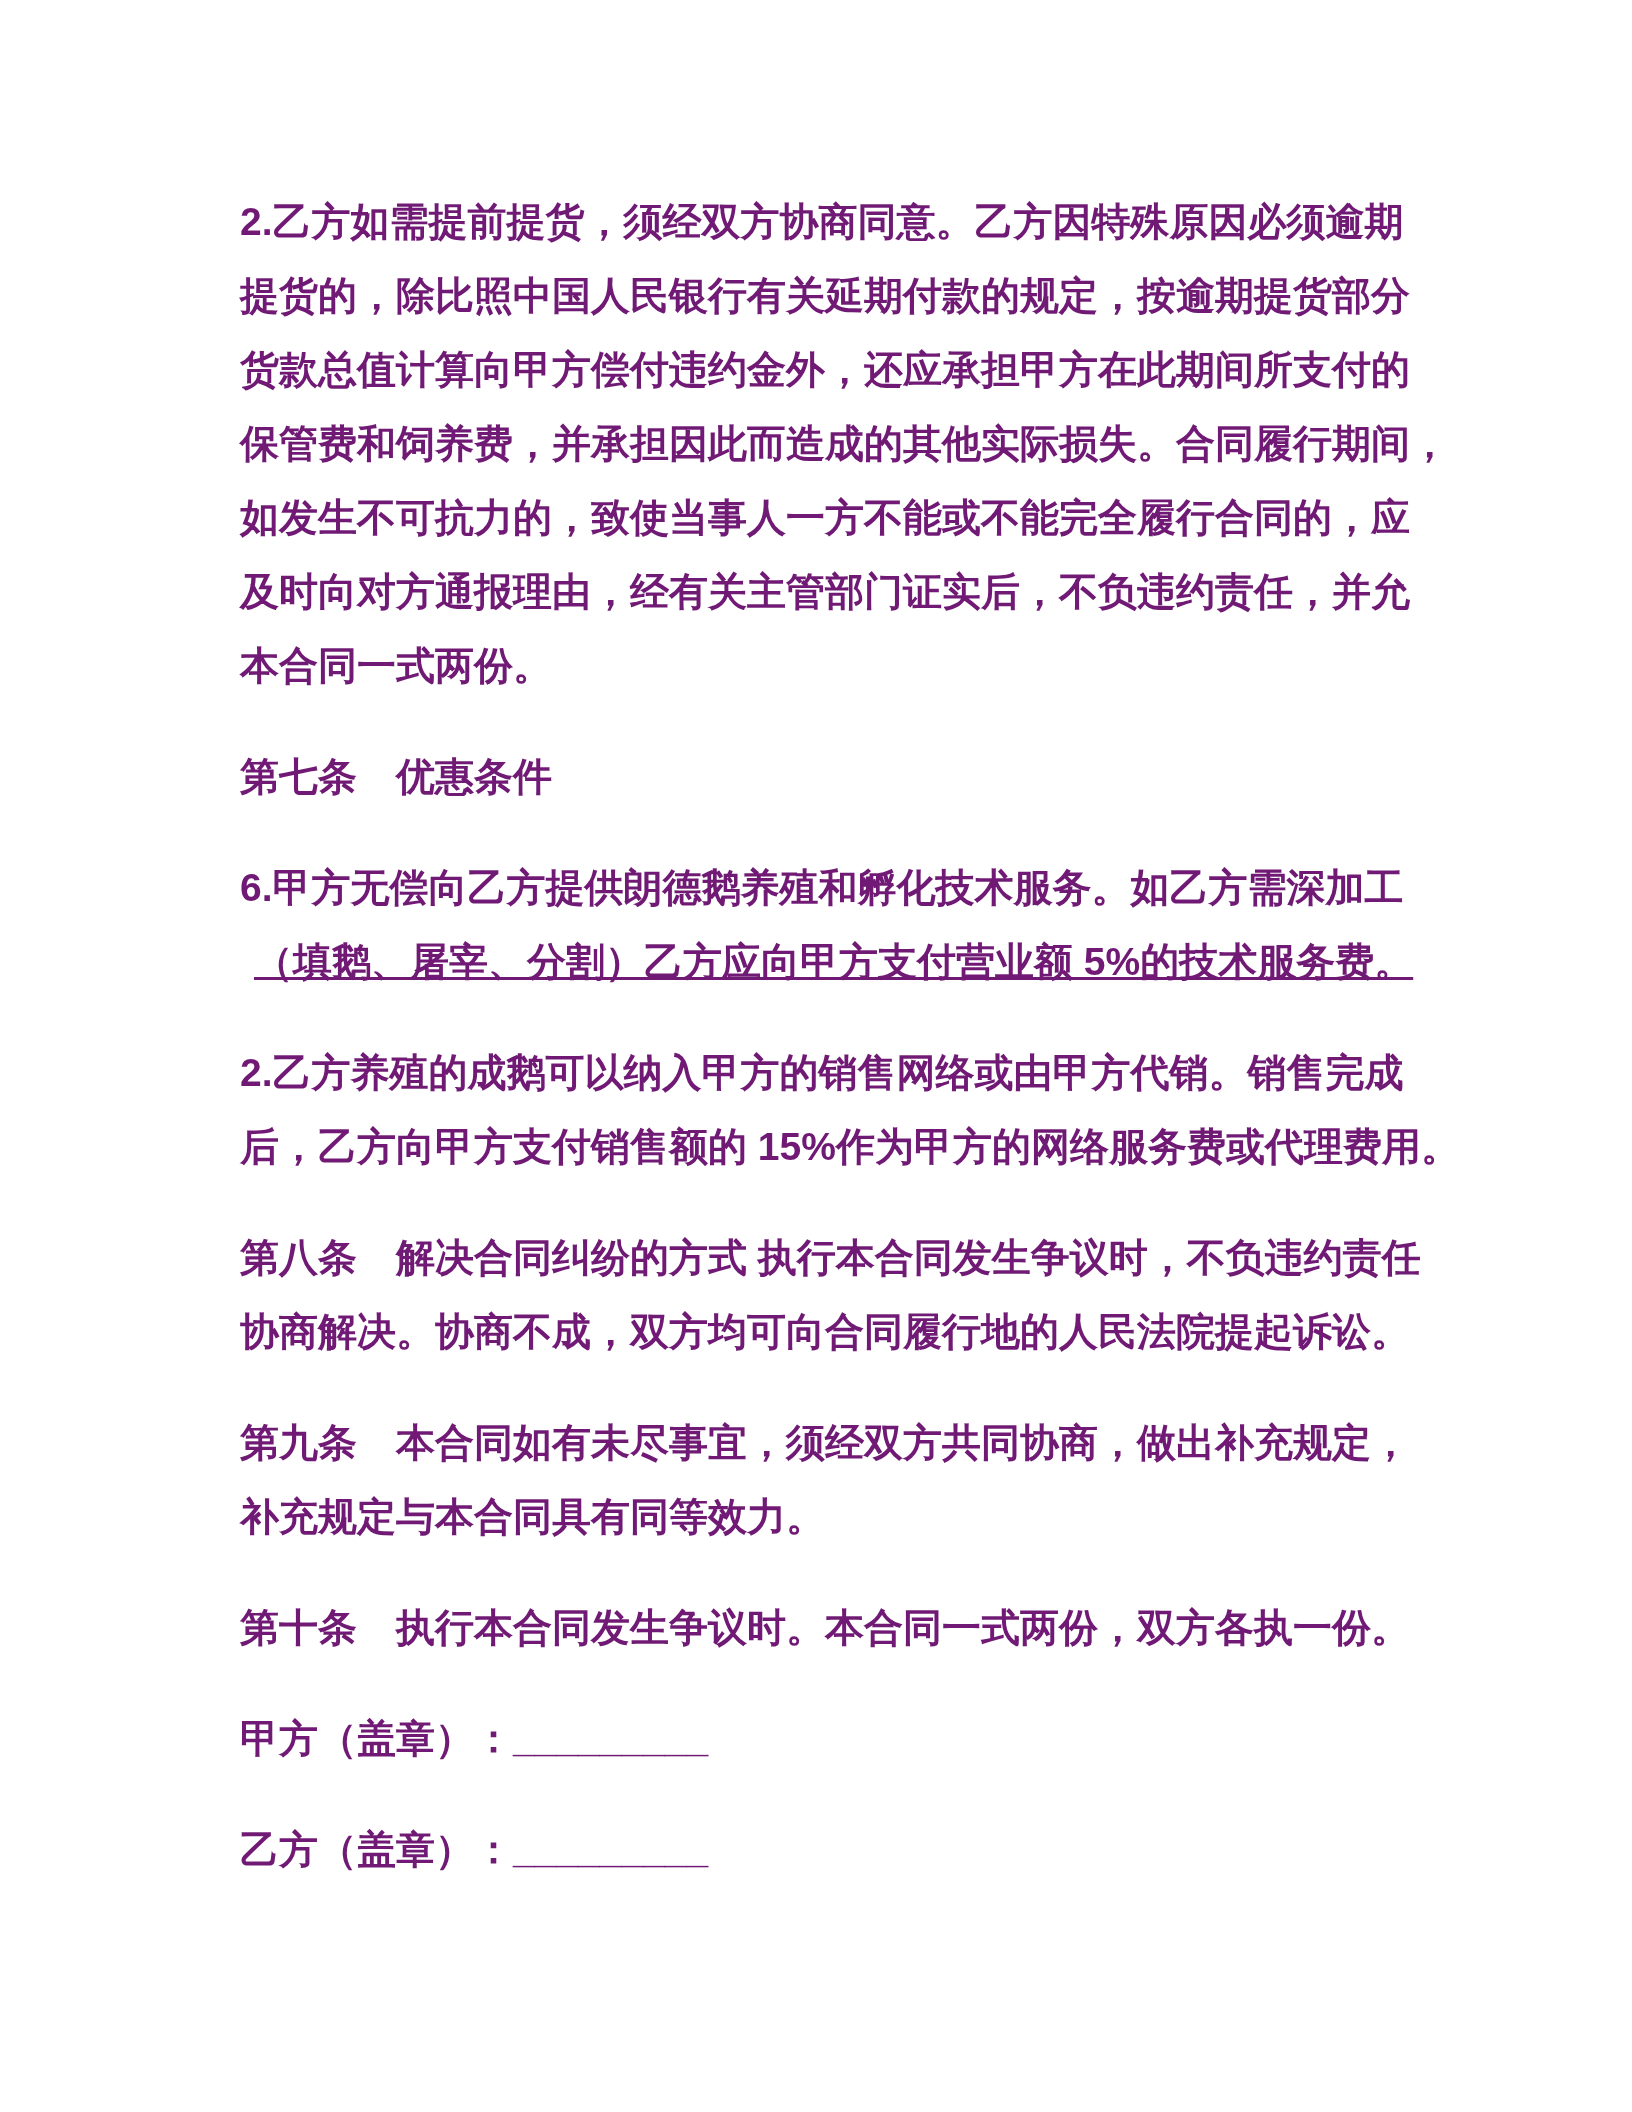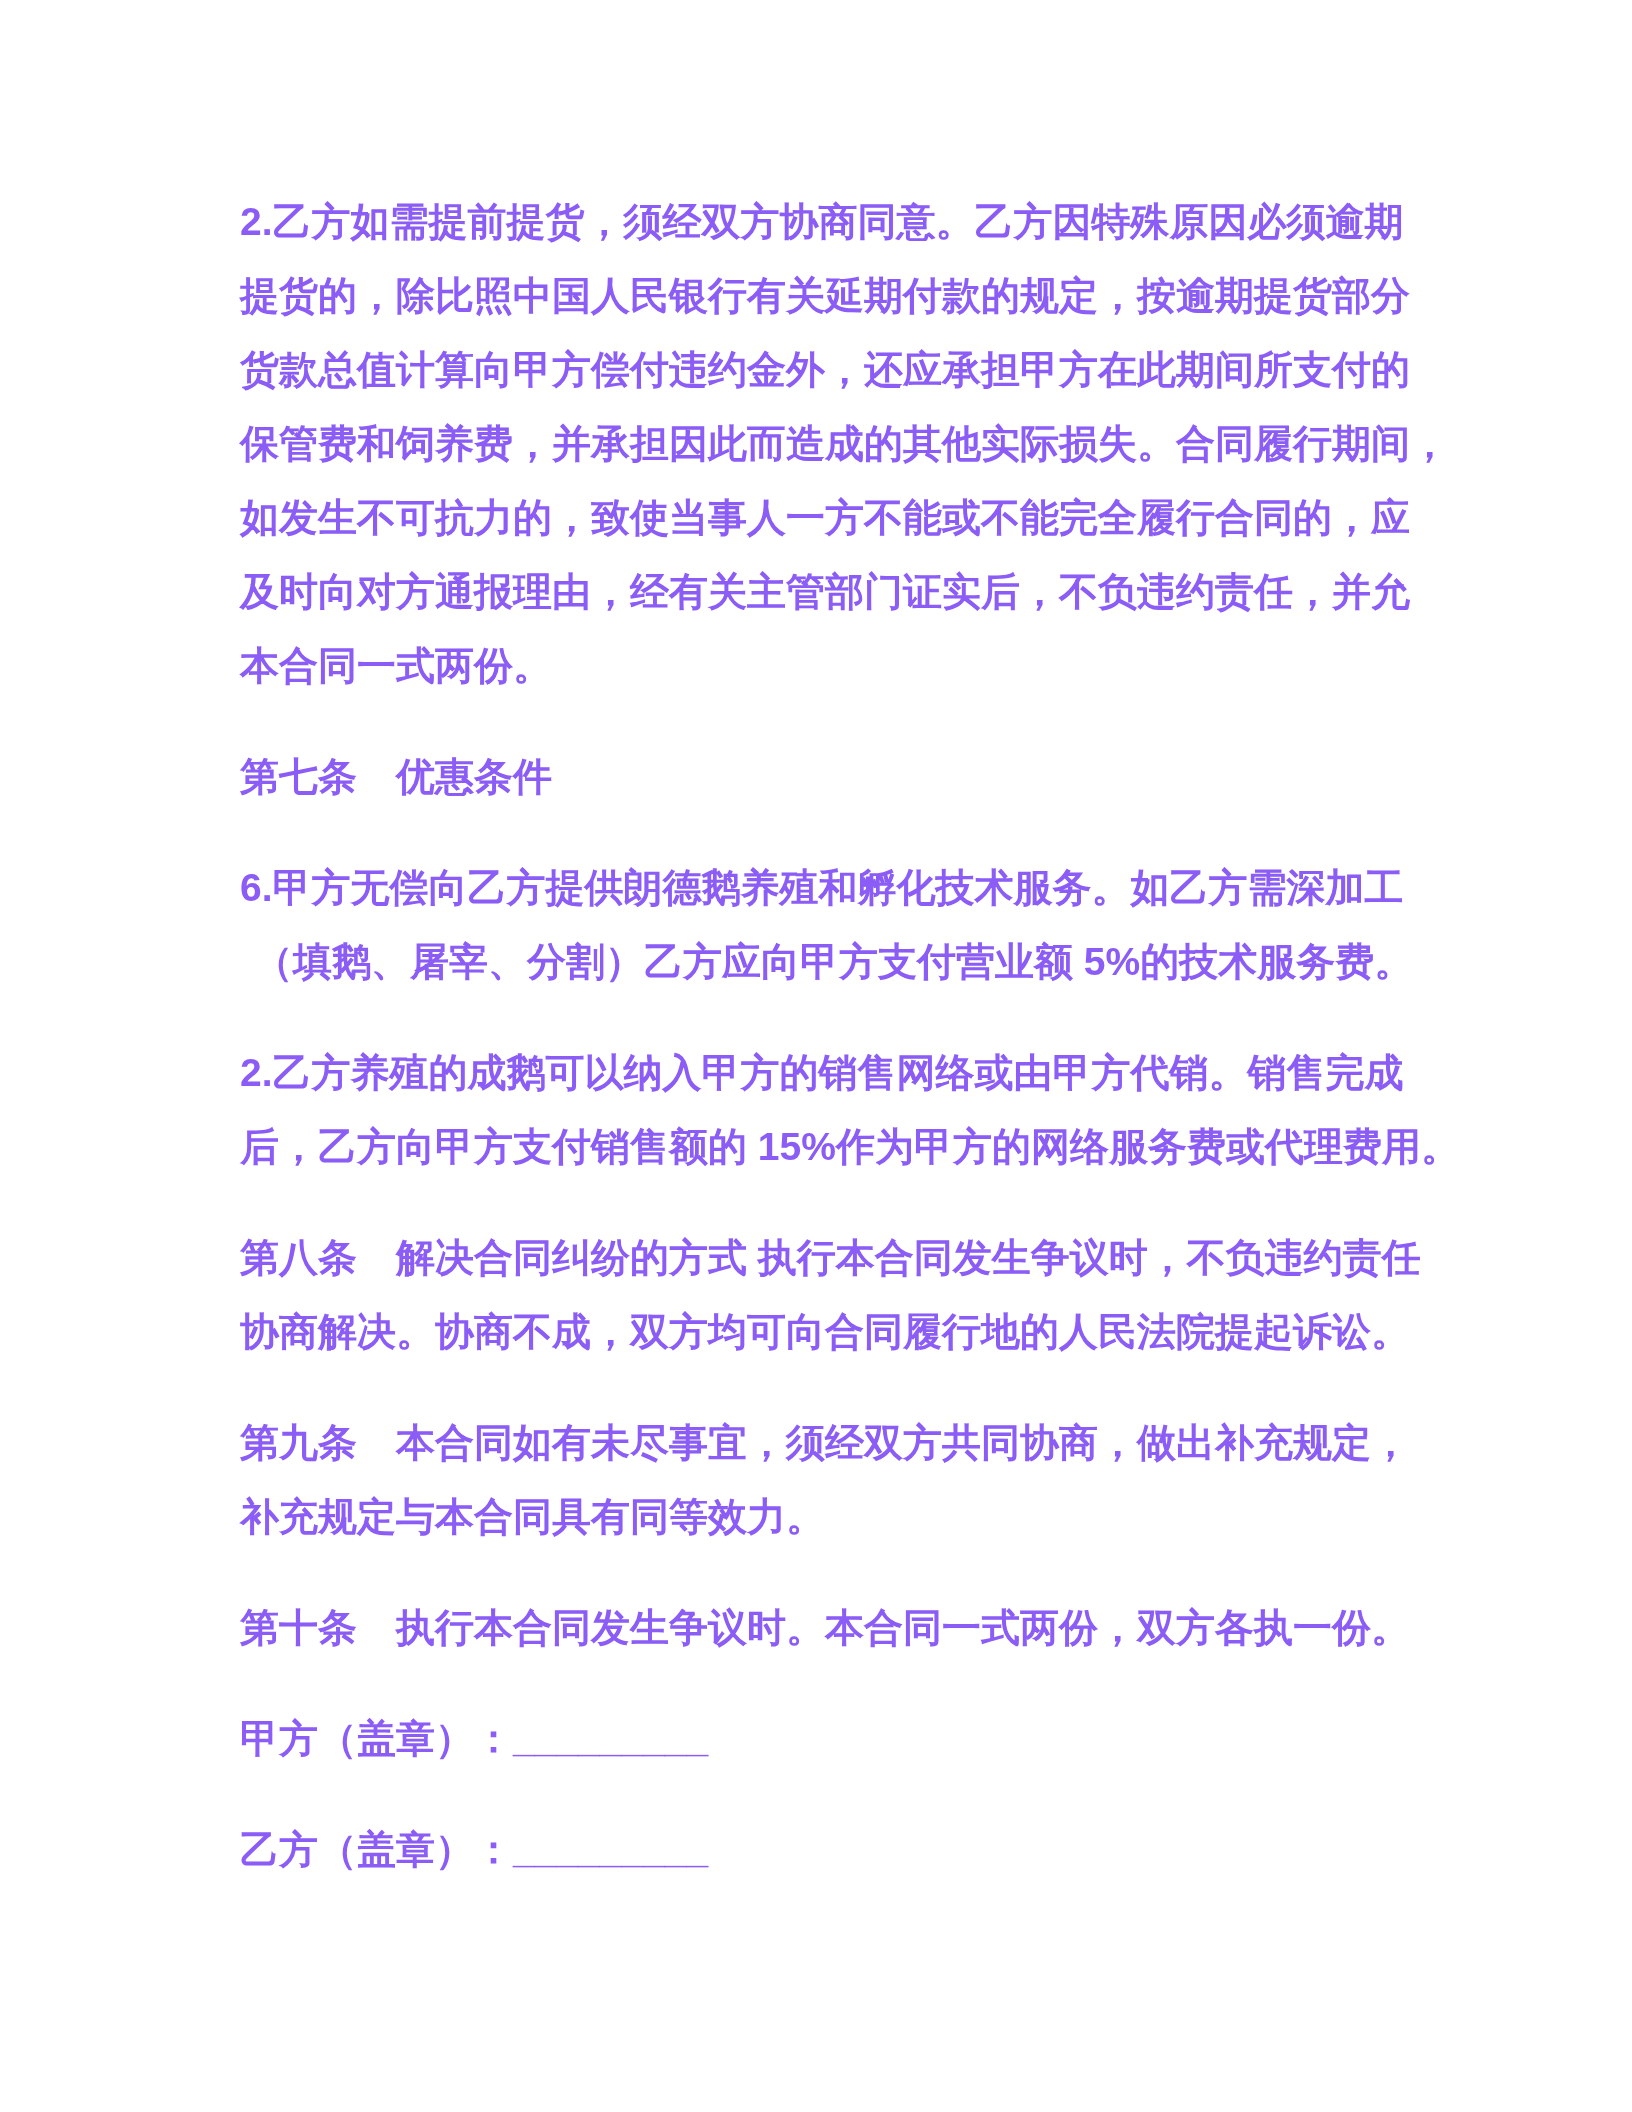--- a/index.html
+++ b/index.html
@@ -21,26 +21,27 @@
   }
   .para {
     margin: 0 0 37px 0;
     padding: 0;
   }
   .line {
     font-family: "Liberation Sans", sans-serif;
     font-weight: 700;
     font-size: 39px;
     line-height: 74px;
-    color: #8b5cf6;
+    color: #701a75;
     white-space: pre;
     letter-spacing: 0px;
   }
   .line.indent {
     padding-left: 14px;
+    text-decoration: underline;
   }
 </style>
 </head>
 <body>
 
 <div class="page">
   <div class="doc-body">
       <div class="para">
         <div class="line">2.乙方如需提前提货，须经双方协商同意。乙方因特殊原因必须逾期</div>
         <div class="line">提货的，除比照中国人民银行有关延期付款的规定，按逾期提货部分</div>

